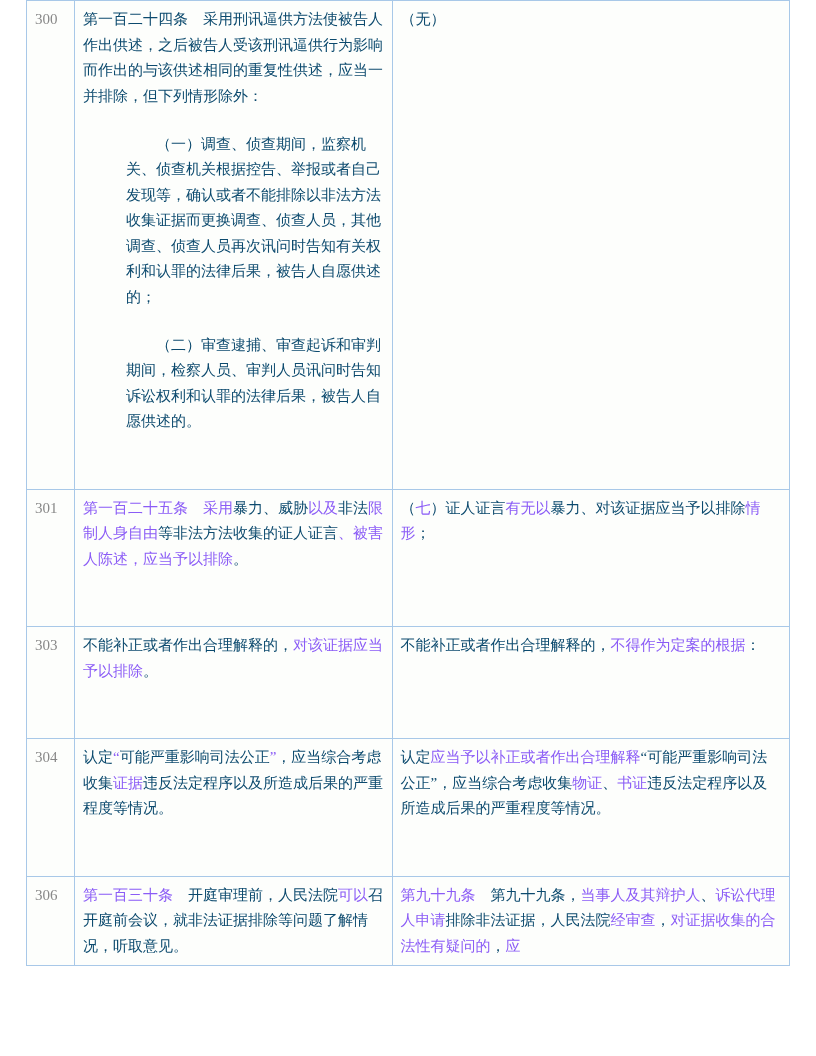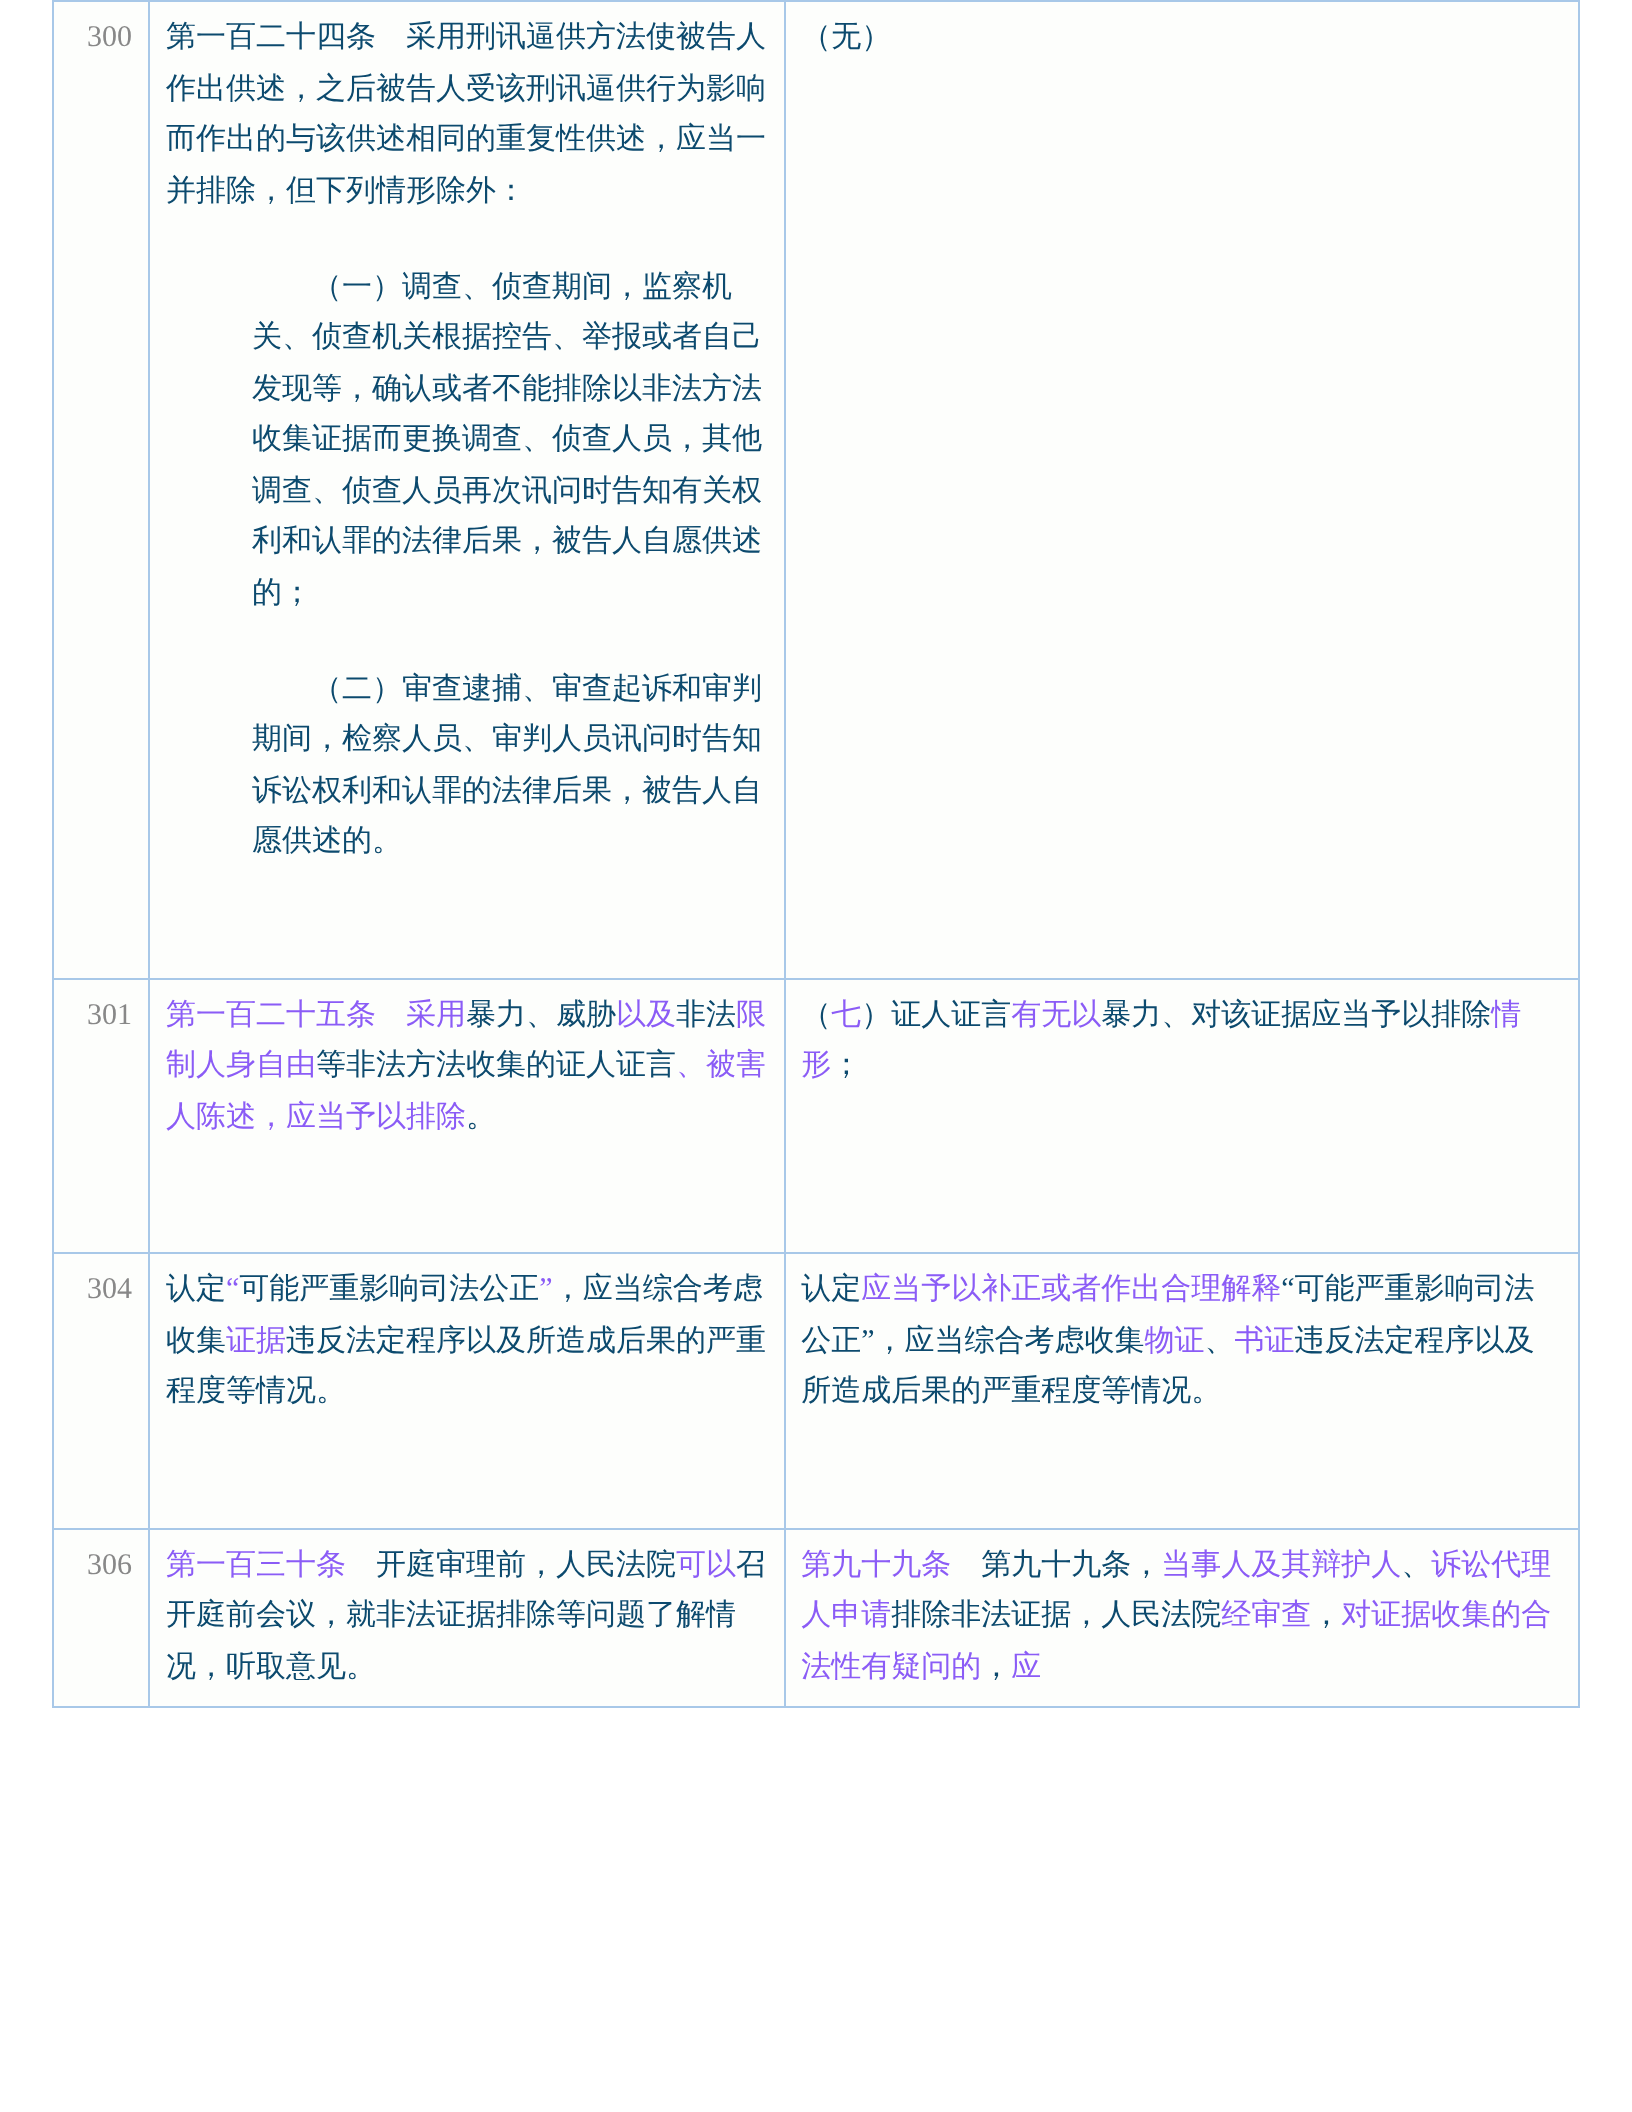--- a/index.html
+++ b/index.html
@@ -17,21 +17,21 @@
     border-collapse: collapse;
   }
   .table td {
     border: 1px solid #a8c8e8;
     padding: 6px 8px;
     vertical-align: top;
     background: #fdfefc;
   }
   .col-num {
     width: 48px;
-    text-align: right;
+    text-align: left;
     color: #888;
     padding-left: 10px;
   }
   .col-left {
     width: 318px;
   }
   .col-right {
     width: 398px;
   }
   .indent { text-indent: 2em; display: block; margin-top: 6px; }
@@ -62,20 +62,30 @@
         <td class="col-num">301</td>
         <td class="col-left">
           <p class="para"><span class="red">第一百二十五条　采用</span><span class="gray">暴力、威胁</span><span class="red">以及</span><span class="gray">非法</span><span class="red">限制人身自由</span><span class="gray">等非法方法收集的证人证言</span><span class="red">、被害人陈述，应当予以排除</span><span class="gray">。</span></p>
           <p class="para mt"><span class="gray">　</span></p>
         </td>
         <td class="col-right">
           <p class="para"><span class="gray">（</span><span class="red">七</span><span class="gray">）证人证言</span><span class="red">有无以</span><span class="gray">暴力、对该证据应当予以排除</span><span class="red">情形</span><span class="gray">；</span></p>
         </td>
       </tr>
       <tr>
+        <td class="col-num">303</td>
+        <td class="col-left">
+          <p class="para"><span class="gray">不能补正或者作出合理解释的，</span><span class="red">对该证据应当予以排除</span><span class="gray">。</span></p>
+          <p class="para mt"><span class="gray">　</span></p>
+        </td>
+        <td class="col-right">
+          <p class="para"><span class="gray">不能补正或者作出合理解释的，</span><span class="red">不得作为定案的根据</span><span class="gray">：</span></p>
+        </td>
+      </tr>
+      <tr>
         <td class="col-num">304</td>
         <td class="col-left">
           <p class="para"><span class="gray">认定</span><span class="red">“</span><span class="gray">可能严重影响司法公正</span><span class="red">”</span><span class="gray">，应当综合考虑收集</span><span class="red">证据</span><span class="gray">违反法定程序以及所造成后果的严重程度等情况。</span></p>
         </td>
         <td class="col-right">
           <p class="para"><span class="gray">认定</span><span class="red">应当予以补正或者作出合理解释</span><span class="gray">“可能严重影响司法公正”，应当综合考虑收集</span><span class="red">物证</span><span class="gray">、</span><span class="red">书证</span><span class="gray">违反法定程序以及所造成后果的严重程度等情况。</span></p>
           <p class="para mt"><span class="gray">　</span></p>
         </td>
       </tr>
       <tr>

